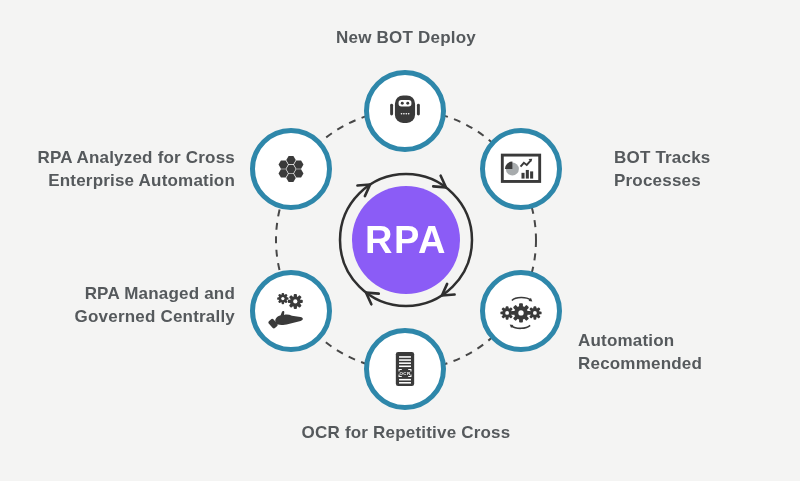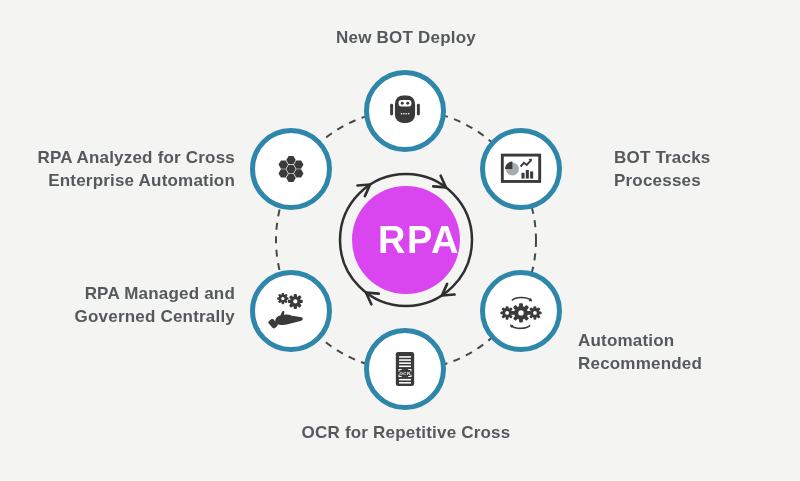--- a/index.html
+++ b/index.html
@@ -6,21 +6,21 @@
   body{background:#f4f4f3;font-family:"Liberation Sans",sans-serif;}
   .stage{position:relative;width:800px;height:481px;background:#f4f4f3;overflow:hidden;}
 
   
   .dashed-svg{position:absolute;left:271px;top:105px;}
 
   
   .center-wrap{position:absolute;left:326px;top:160px;width:160px;height:160px;}
   .ring-svg{position:absolute;left:0;top:0;}
   .rpa-circle{position:absolute;left:26px;top:26px;width:108px;height:108px;border-radius:50%;
-              background:#d946ef;display:flex;align-items:center;justify-content:flex-end;}
+              background:#8b5cf6;display:flex;align-items:center;justify-content:center;}
   .rpa-circle span{font-weight:700;font-size:38px;color:#ffffff;letter-spacing:1.5px;
                    font-family:"Liberation Sans",sans-serif;}
 
   
   .node{position:absolute;width:72px;height:72px;background:#ffffff;border:5px solid #2e87aa;
         border-radius:50%;display:flex;align-items:center;justify-content:center;color:#3a3a3a;}
   .n-top{left:364px;top:70px;}
   .n-tr{left:480px;top:128px;}
   .n-br{left:480px;top:270px;}
   .n-bottom{left:364px;top:328px;}

